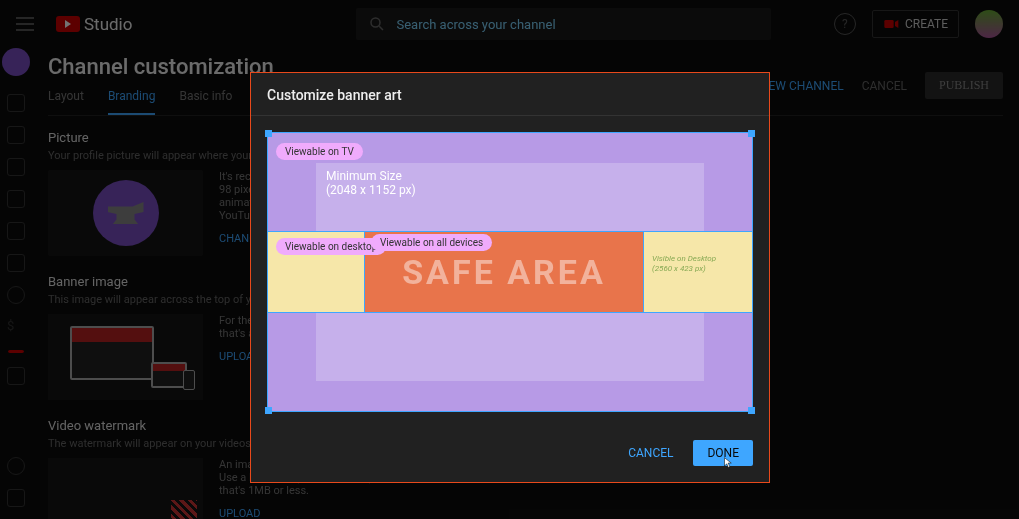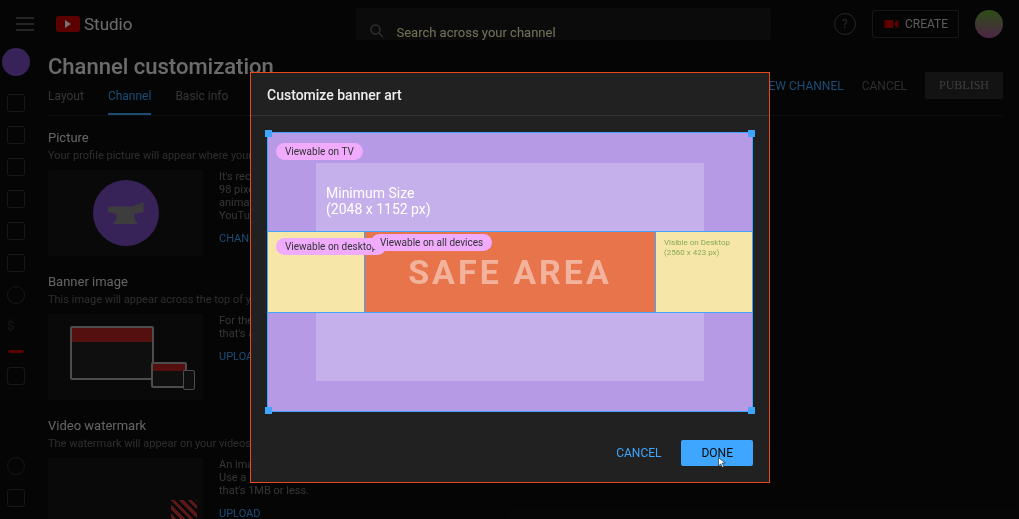--- a/index.html
+++ b/index.html
@@ -4,21 +4,21 @@
 <style>
 * { margin: 0; padding: 0; box-sizing: border-box; }
 body { font-family: Roboto, Arial, sans-serif; background: #0d0d0d; color: #aaa; font-size: 13px; width: 1019px; height: 519px; overflow: hidden; position: relative; }
 .topbar { height: 48px; display: flex; align-items: center; padding: 16px 16px; background: #0d0d0d; }
 .menu-icon { width: 24px; height: 24px; cursor: pointer; display: flex; flex-direction: column; justify-content: center; gap: 4px; }
 .menu-icon span { height: 2px; background: #555; width: 18px; }
 .logo-wrap { display: flex; align-items: center; margin-left: 16px; gap: 4px; }
 .yt-logo { width: 24px; height: 16px; background: #c00; border-radius: 3px; position: relative; }
 .yt-logo::after { content: ''; position: absolute; left: 9px; top: 4px; border-left: 6px solid #fff; border-top: 4px solid transparent; border-bottom: 4px solid transparent; }
 .studio-text { color: #eee; font-size: 17px; font-weight: 400; }
-.search-box { margin-left: 224px; width: 415px; height: 32px; background: #1a1a1a; border-radius: 2px; display: flex; align-items: flex-end; padding: 0 12px; color: #fef9c3; }
+.search-box { margin-left: 224px; width: 415px; height: 32px; background: #1a1a1a; border-radius: 2px; display: flex; align-items: center; padding: 0 12px; color: #7dd3fc; }
 .search-icon { width: 18px; height: 18px; margin-right: 10px; }
 .topbar-right { margin-left: auto; display: flex; align-items: center; gap: 16px; }
 .help-icon { width: 22px; height: 22px; border: 1.5px solid #555; border-radius: 50%; display: flex; align-items: center; justify-content: center; color: #555; font-size: 12px; }
 .create-btn { display: flex; align-items: center; gap: 6px; border: 1px solid #333; padding: 5px 10px; border-radius: 2px; color: #ccc; font-size: 12px; }
 .create-icon { width: 16px; height: 16px; }
 .avatar { width: 28px; height: 28px; border-radius: 50%; background: linear-gradient(#6a3, #a59); }
 .layout { display: flex; height: calc(100% - 48px); }
 .leftbar { width: 32px; padding-top: 0; display: flex; flex-direction: column; align-items: center; gap: 14px; }
 .leftbar .av { width: 28px; height: 28px; border-radius: 50%; background: #7a4fc4; margin-top: 0; margin-bottom: 4px; }
 .nav-icon { width: 18px; height: 18px; border: 1.5px solid #333; border-radius: 3px; }
@@ -55,29 +55,29 @@
 .dialog-title { color: #eee; font-size: 14px; padding: 14px 16px 12px; font-weight: 500; border-bottom: 1px solid #333; }
 .dialog-body { padding: 16px; }
 .crop-outer { width: 100%; height: 280px; background: #b79ae6; position: relative; border: 1px solid #3ea6ff; }
 .handle { position: absolute; width: 7px; height: 7px; background: #3ea6ff; }
 .h-tl { left: -3px; top: -3px; } .h-tr { right: -3px; top: -3px; }
 .h-bl { left: -3px; bottom: -3px; } .h-br { right: -3px; bottom: -3px; }
 .center-band { position: absolute; left: 0; right: 0; top: 50%; transform: translateY(-50%); height: 82px; display: flex; border-top: 1px solid #3ea6ff; border-bottom: 1px solid #3ea6ff; }
 .desktop-zone { width: 96px; background: #f6e7a9; position: relative; }
 .alldev-zone { flex: 1; background: #e8744b; display: flex; align-items: center; justify-content: center; position: relative; border-left: 1px solid #3ea6ff; border-right: 1px solid #3ea6ff; }
 .safe-text { color: rgba(255,255,255,0.45); font-size: 34px; font-weight: 700; letter-spacing: 3px; }
-.desktop-right { width: 96px; background: #f6e7a9; position: relative; padding: 6px 8px; font-size: 8px; color: #937; }
+.desktop-right { width: 108px; background: #f6e7a9; position: relative; padding: 22px 8px; font-size: 8px; color: #937; font-style: italic; }
 .lbl { position: absolute; background: #f0abfc; border-radius: 10px; padding: 3px 9px; font-size: 10px; color: #333; z-index: 5; white-space: nowrap; }
 .lbl-tv { left: 8px; top: 10px; }
 .lbl-desk { left: 8px; top: 6px; }
 .lbl-all { left: 6px; top: 2px; }
-.min-box { position: absolute; left: 48px; right: 48px; top: 30px; bottom: 30px; background: rgba(255,255,255,0.22); padding: 22px 10px; font-size: 14px; color: #fff; }
+.min-box { position: absolute; left: 48px; right: 48px; top: 30px; bottom: 30px; background: rgba(255,255,255,0.22); padding: 6px 10px; font-size: 12px; color: #fff; }
 .dialog-footer { display: flex; justify-content: flex-end; gap: 8px; padding: 12px 16px 16px; }
 .d-cancel { color: #3ea6ff; font-size: 12px; padding: 6px 12px; cursor: pointer; }
-.d-done { background: #3ea6ff; color: #0a0a0a; font-size: 12px; padding: 6px 20px; border-radius: 2px; cursor: pointer; position: relative; }
+.d-done { background: #3ea6ff; color: #0a0a0a; font-size: 12px; padding: 6px 14px; border-radius: 2px; cursor: pointer; position: relative; }
 .cursor { position: absolute; bottom: -4px; left: 50%; width: 12px; height: 14px; }
 .vis-text { font-size: 8px; color: #8a5; line-height: 1.3; }
 </style>
 </head>
 <body>
 
 <div class="topbar">
   <div class="menu-icon">
       <span></span>
       <span></span>
@@ -123,21 +123,21 @@
     <div class="leftbar-bottom">
       <div class="nav-icon" style="border-radius:50%"></div>
       <div class="nav-icon"></div>
     </div>
   </div>
 
   <div class="main">
     <div class="page-title">Channel customization</div>
     <div class="tabs">
       <div class="tab">Layout</div>
-      <div class="tab active">Channel</div>
+      <div class="tab active">Branding</div>
       <div class="tab">Basic info</div>
     </div>
 
     <div class="section">
       <div class="section-title">Picture</div>
       <div class="section-desc">Your profile picture will appear where your channel is presented on</div>
       <div class="section-body">
         <div class="preview-box">
             <div class="anvil"></div>
           </div>

